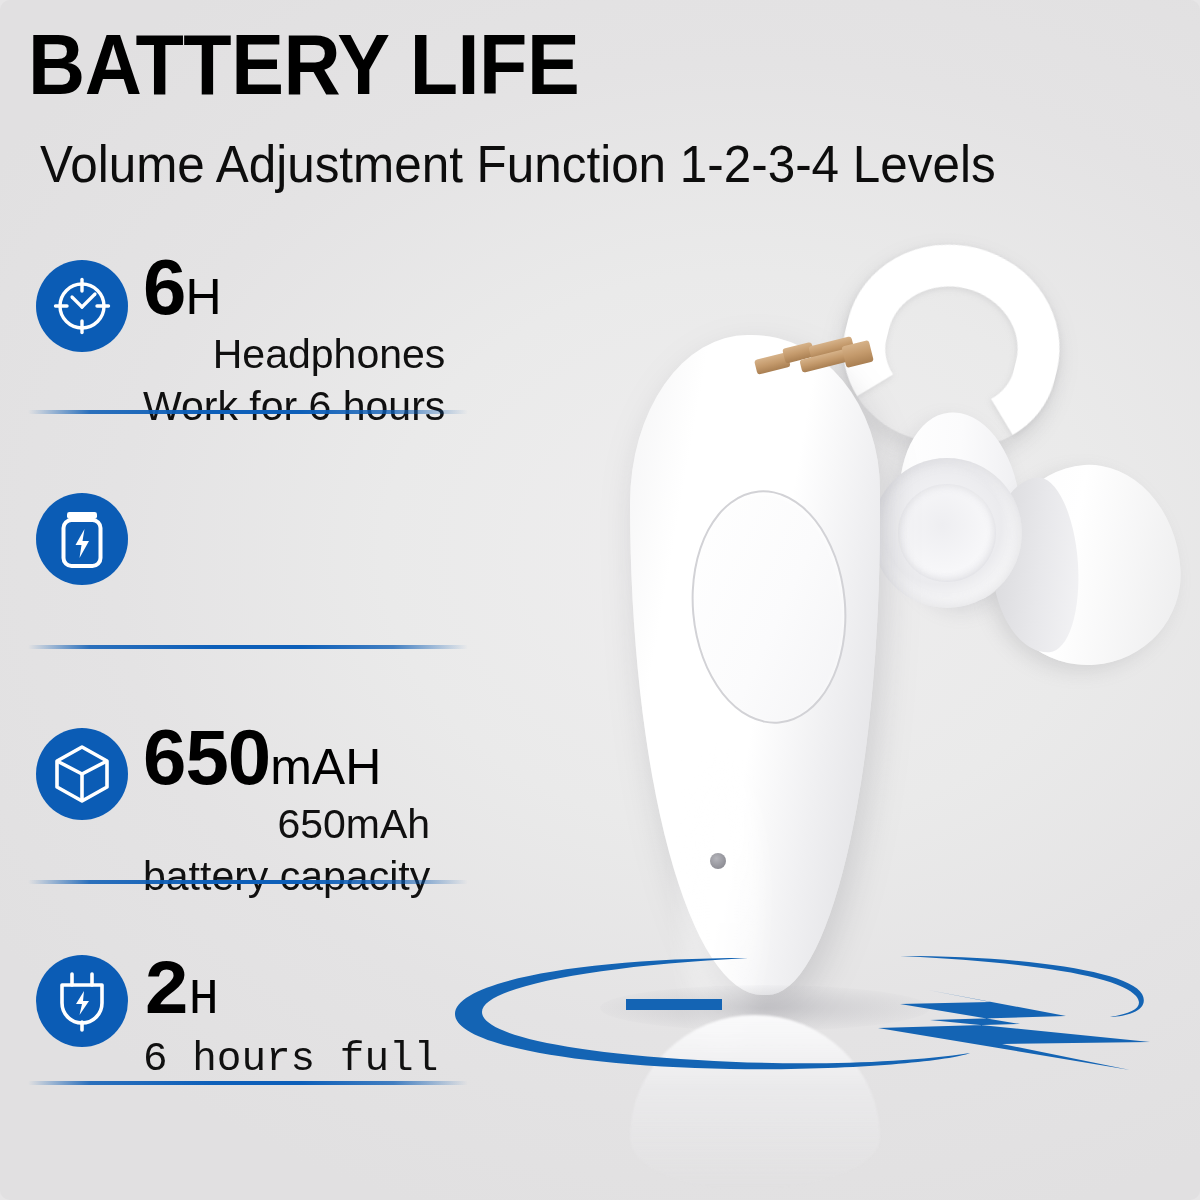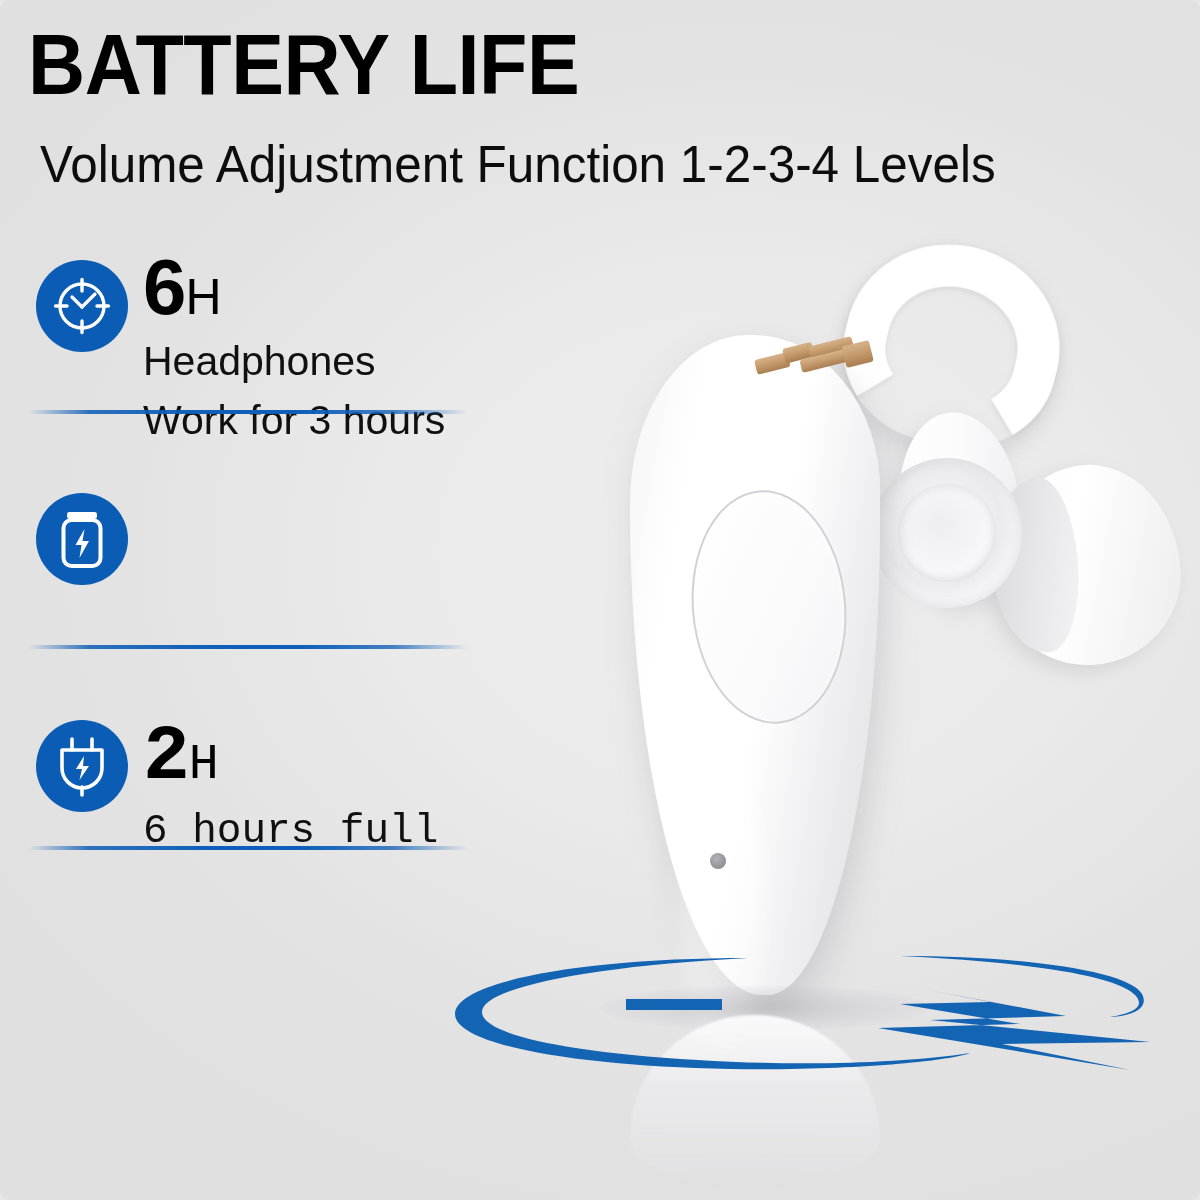--- a/index.html
+++ b/index.html
@@ -96,21 +96,22 @@
     font-size: 50px;
     font-weight: 400;
     letter-spacing: 0px;
   }
   .fdesc {
     font-size: 41px;
     line-height: 47px;
     font-weight: 400;
     color: #101010;
     white-space: nowrap;
-    margin-top: 12px;
+    margin-top: 5px;
+    text-align: right;
   }
 
   .divider {
     position: absolute;
     left: 28px;
     width: 440px;
     height: 4px;
     background: linear-gradient(to right,
         rgba(11,92,181,0) 0%,
         rgba(11,92,181,0.85) 14%,
@@ -305,38 +306,55 @@
             <line x1="5.5" y1="32" x2="17" y2="32" stroke="#ffffff" stroke-width="3.4" stroke-linecap="round"></line>
             <line x1="47" y1="32" x2="58.5" y2="32" stroke="#ffffff" stroke-width="3.4" stroke-linecap="round"></line>
             <line x1="32" y1="33" x2="45" y2="20" stroke="#ffffff" stroke-width="3.2" stroke-linecap="round"></line>
             <line x1="32" y1="33" x2="22" y2="23" stroke="#ffffff" stroke-width="3.2" stroke-linecap="round"></line>
           </svg>
         </span>
       </div>
       <div class="ftext">
         <div class="fvalue"><span class="fnum">6</span><span class="funit">H</span></div>
         <div class="fdesc">Headphones</div>
-        <div class="fdesc">Work for 3 hours</div>
+        <div class="fdesc">Work for 6 hours</div>
       </div>
       <div class="divider" style="top:174px"></div>
     </div>
 
     <div class="feature">
       <div class="badge" style="top:22px">
         <span>
           <svg width="62" height="62" viewBox="0 0 62 62" fill="none">
             <rect x="16" y="4" width="30" height="7" rx="2.4" fill="#ffffff"></rect>
             <rect x="12.5" y="12" width="37" height="46" rx="8" stroke="#ffffff" stroke-width="4"></rect>
             <path d="M33.5 21 L24.5 37 L30.5 37 L28.5 50 L38 33 L31.5 33 Z" fill="#ffffff"></path>
           </svg>
         </span>
       </div>
       <div class="divider" style="top:174px"></div>
     </div>
 
+    <div class="feature">
+      <div class="badge" style="top:22px">
+        <span>
+          <svg width="62" height="62" viewBox="0 0 62 62" fill="none">
+            <path d="M31 4 L56 18 L56 44 L31 58 L6 44 L6 18 Z" stroke="#ffffff" stroke-width="3.6" stroke-linejoin="round"></path>
+            <path d="M6 18 L31 31 L56 18" stroke="#ffffff" stroke-width="3.6" stroke-linejoin="round"></path>
+            <path d="M31 31 L31 58" stroke="#ffffff" stroke-width="3.6" stroke-linejoin="round"></path>
+          </svg>
+        </span>
+      </div>
+      <div class="ftext">
+        <div class="fvalue"><span class="fnum">650</span><span class="funit">mAH</span></div>
+        <div class="fdesc">650mAh</div>
+        <div class="fdesc">battery capacity</div>
+      </div>
+      <div class="divider" style="top:174px"></div>
+    </div>
 
     <div class="feature last">
       <div class="badge" style="top:14px">
         <span>
           <svg width="62" height="62" viewBox="0 0 62 62" fill="none">
             <line x1="21" y1="4" x2="21" y2="15" stroke="#ffffff" stroke-width="3.6" stroke-linecap="round"></line>
             <line x1="41" y1="4" x2="41" y2="15" stroke="#ffffff" stroke-width="3.6" stroke-linecap="round"></line>
             <path d="M11 15 H51 V33 A20 20 0 0 1 31 53 A20 20 0 0 1 11 33 Z" stroke="#ffffff" stroke-width="3.6" stroke-linejoin="round"></path>
             <line x1="31" y1="52" x2="31" y2="60" stroke="#ffffff" stroke-width="3.6" stroke-linecap="round"></line>
             <path d="M33 21 L25 34 L31 34 L28.5 45 L38 31 L32 31 Z" fill="#ffffff"></path>

